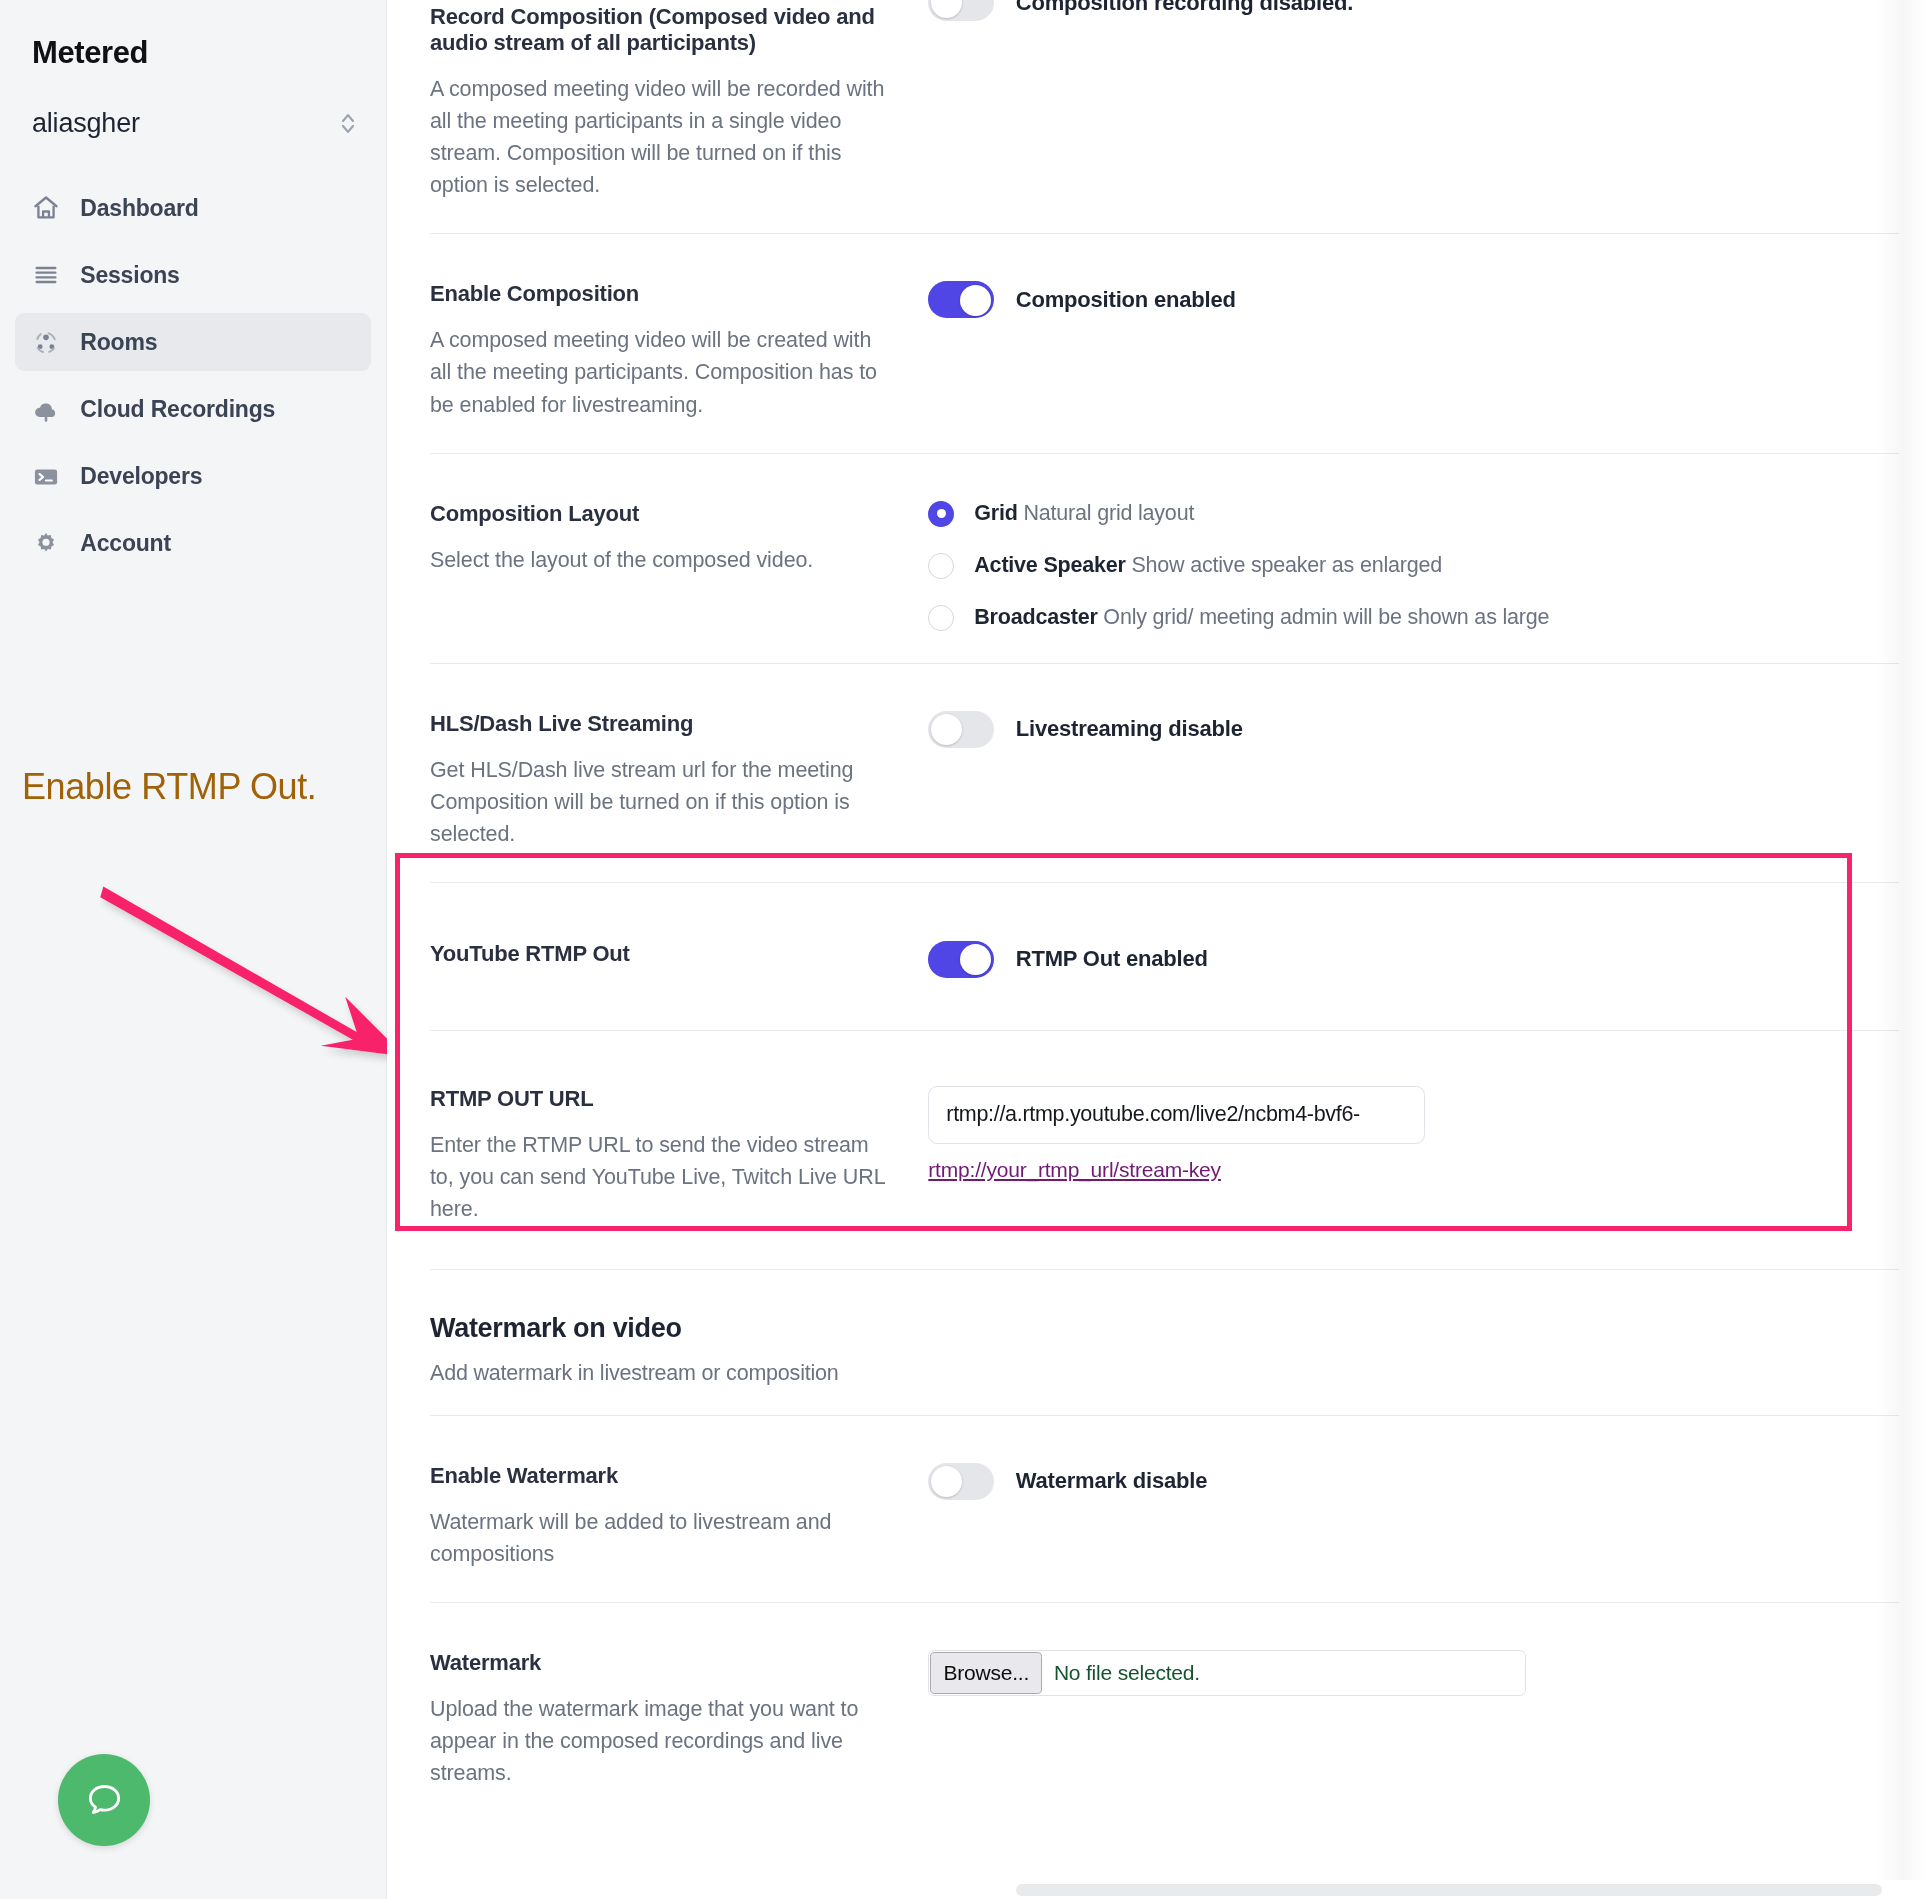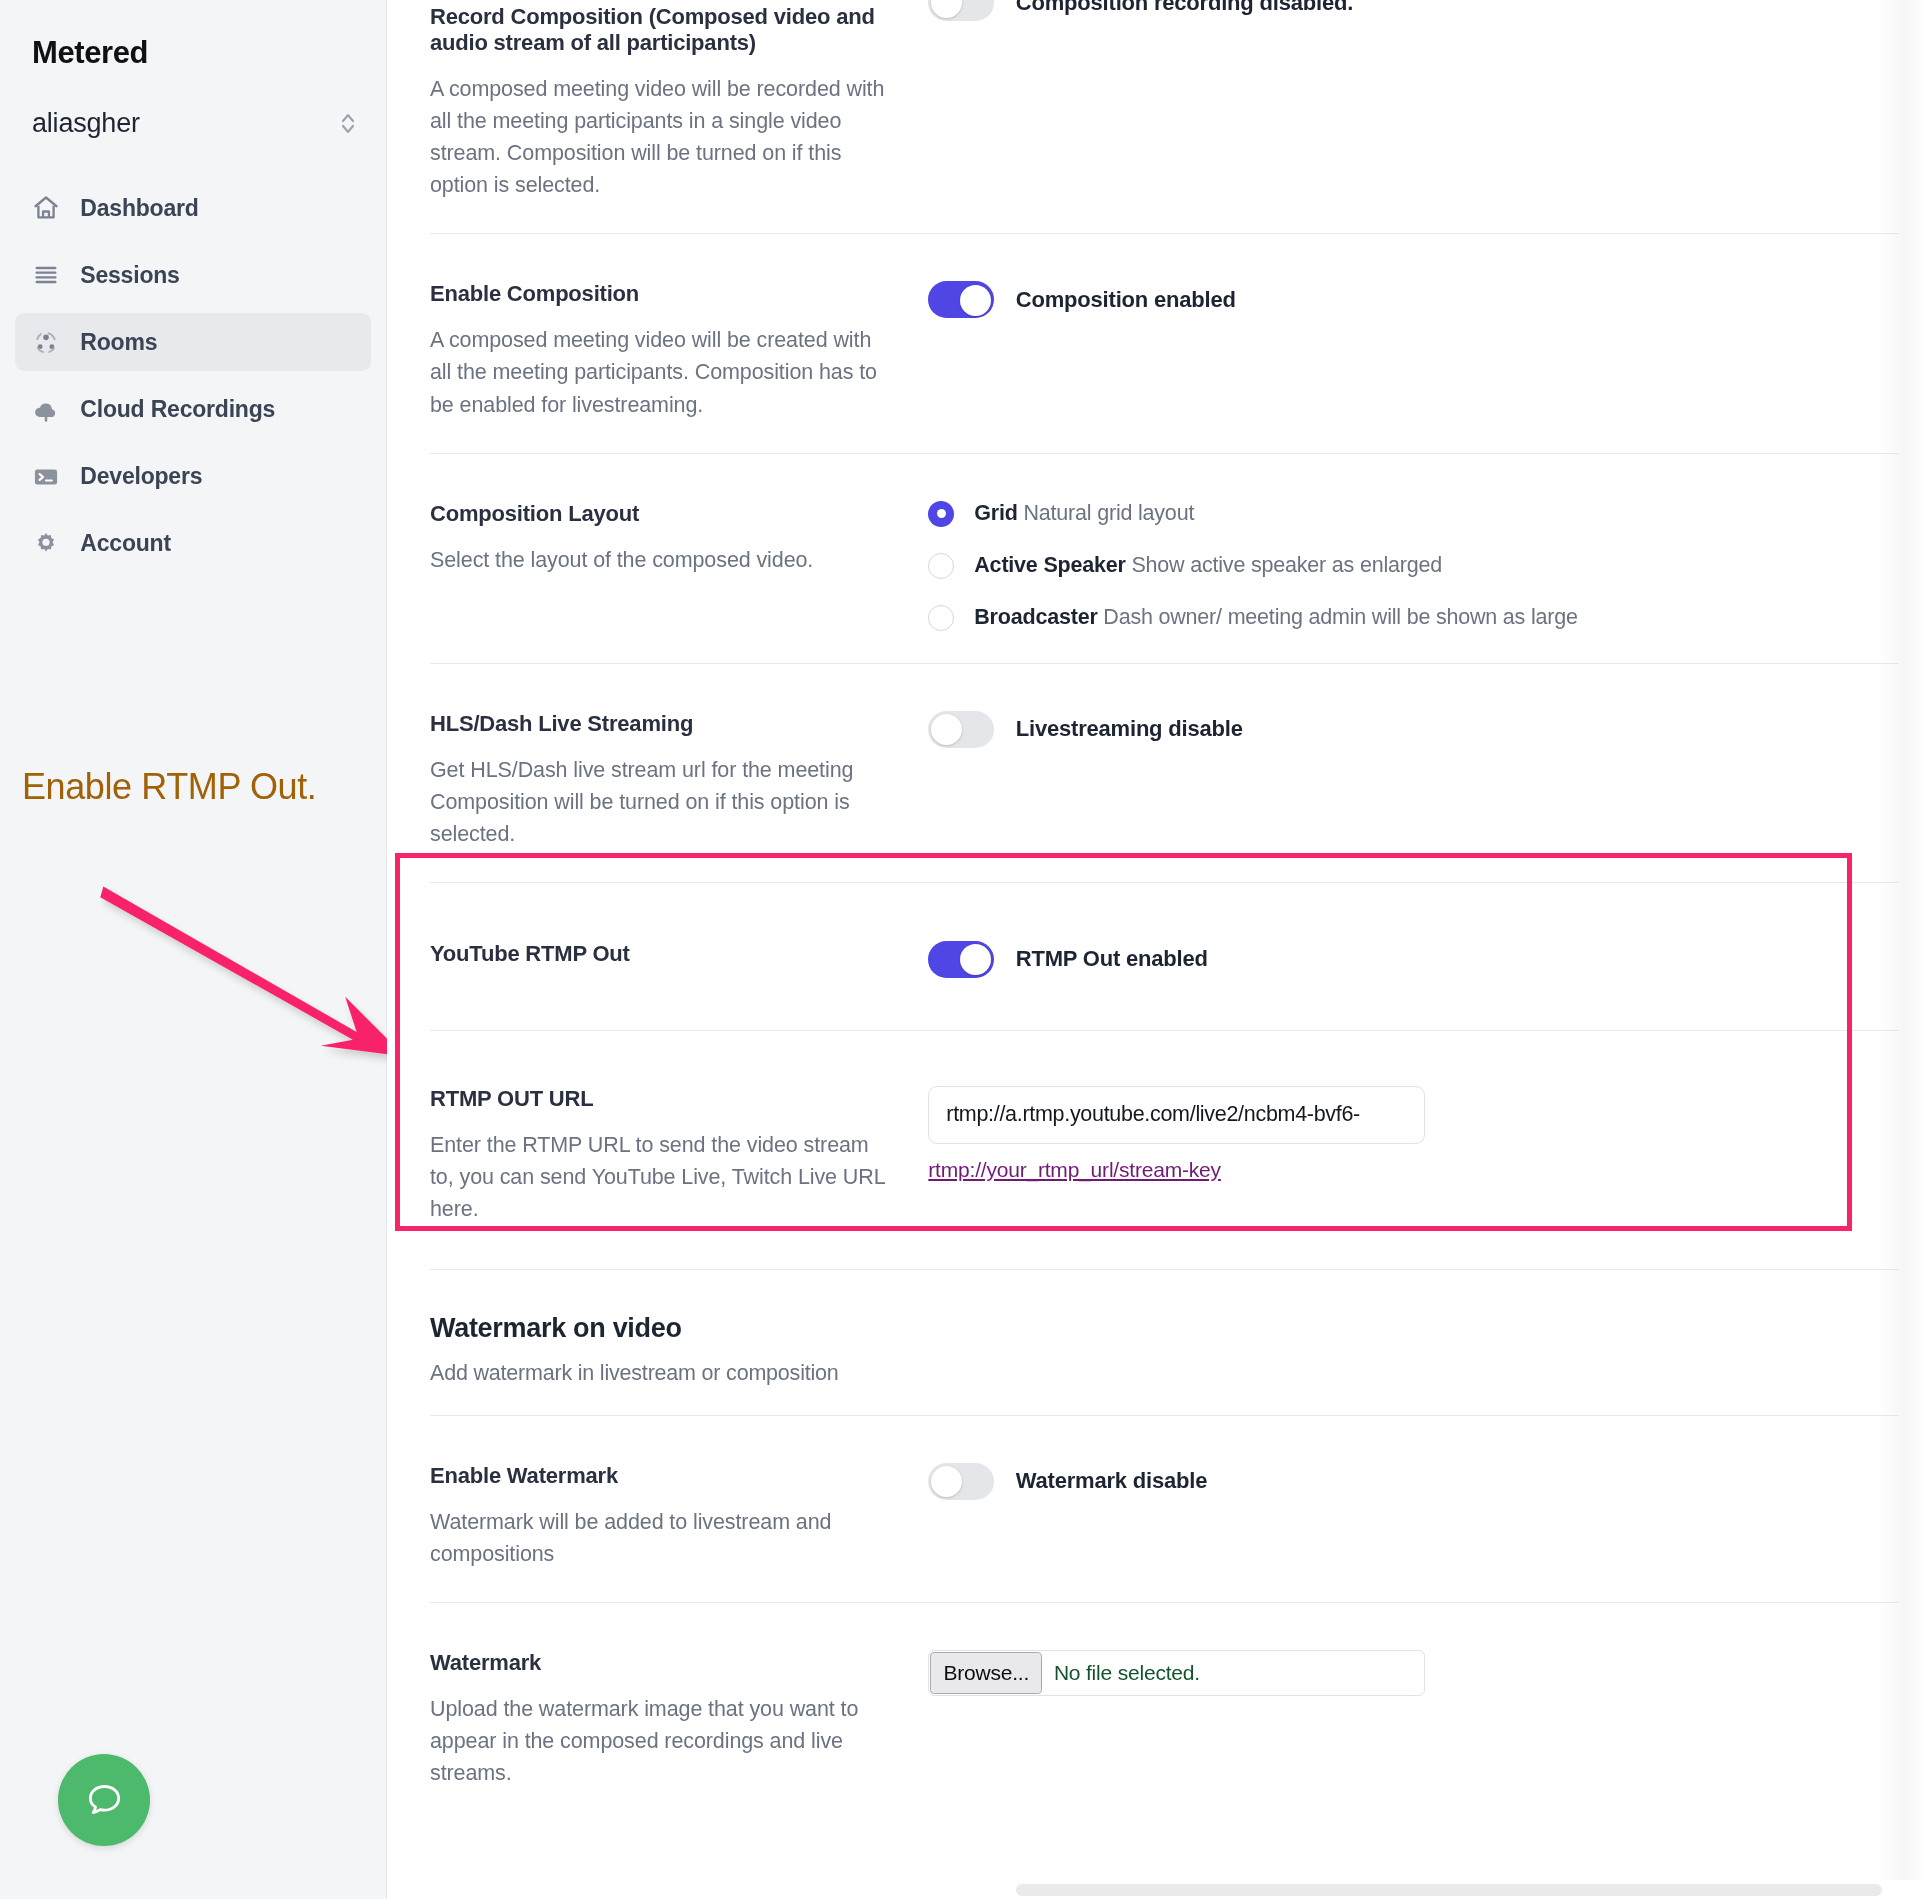--- a/index.html
+++ b/index.html
@@ -213,21 +213,21 @@
   }
   .section-title {
     font-size: 27px; font-weight: 700; color: #1d2432;
     letter-spacing: -0.3px; margin-bottom: 17px;
   }
   .section-sub { font-size: 21.5px; color: #6b7380; letter-spacing: -0.2px; }
 
   
   .file-input {
     display: flex; align-items: stretch;
-    width: 497px; height: 46px;
+    width: 598px; height: 46px;
     border: 0.8px solid #e0e2e6; border-radius: 6.1px;
     background: #fff; overflow: hidden; text-align: right;
   }
   .file-btn {
     background: #e9e9ed; border: 0.8px solid #a9a8ad; border-radius: 4.6px;
     margin: 0.8px; padding: 0 12.3px;
     display: flex; align-items: center;
     font-size: 21px; color: #0d0d0d; cursor: pointer;
     font-family: "Liberation Sans", sans-serif;
     letter-spacing: -0.2px;
@@ -417,21 +417,21 @@
           <div class="radio-item">
             <span class="radio checked"></span>
             <span class="radio-text"><b>Grid</b> <span>Natural grid layout</span></span>
           </div>
           <div class="radio-item">
             <span class="radio unchecked"></span>
             <span class="radio-text"><b>Active Speaker</b> <span>Show active speaker as enlarged</span></span>
           </div>
           <div class="radio-item">
             <span class="radio unchecked"></span>
-            <span class="radio-text"><b>Broadcaster</b> <span>Dash owner/ meeting admin will be shown as large</span></span>
+            <span class="radio-text"><b>Broadcaster</b> <span>Only grid/ meeting admin will be shown as large</span></span>
           </div>
         </div>
       </div>
 
       <div class="row">
         <div class="row-left">
           <div class="row-title">HLS/Dash Live Streaming</div>
           <div class="row-desc">Get HLS/Dash live stream url for the meeting Composition will be turned on if this option is selected.</div>
         </div>
         <div class="row-right">

